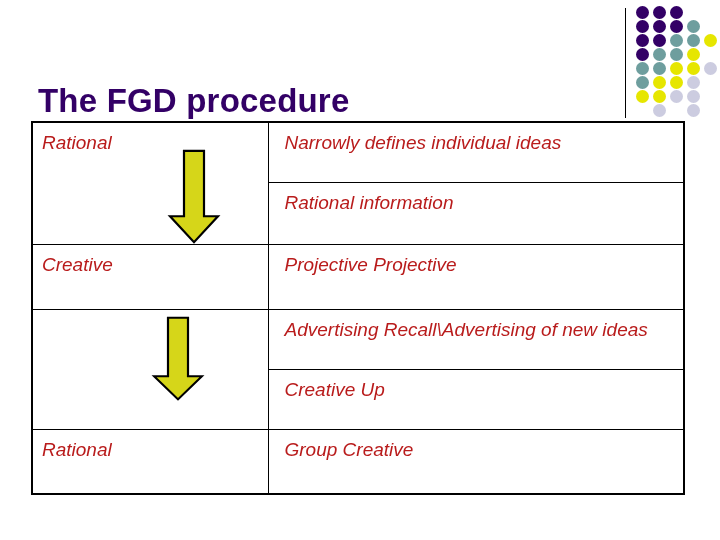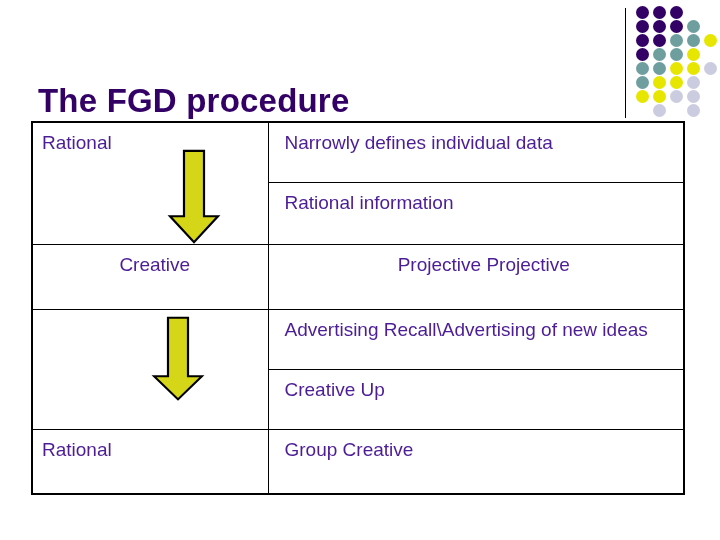--- a/index.html
+++ b/index.html
@@ -66,22 +66,23 @@
     border: 2px solid #000000;
   }
   #fgd-table col.c-left  { width: 236px; }
   #fgd-table col.c-right { width: 416px; }
 
   #fgd-table td {
     border: 1px solid #000000;
     vertical-align: top;
     padding: 8px 0 0 16px;
     font-size: 19px;
-    color: #4c1d95;
+    color: #b91c1c;
     line-height: 1.26;
+    font-style: italic;
   }
   #fgd-table td.left-cell {
     position: relative;
     padding-left: 9px;
   }
 
   
   .arrow-down {
     position: absolute;
     width: 54px;
@@ -150,26 +151,26 @@
   <tbody id="fgd-body">
       <tr style="height: 60px;">
         <td class="left-cell" rowspan="2">
           <span class="label-text">Rational</span>
           <div class="arrow-down" id="arrow-1">
             <svg viewBox="0 0 54 100" preserveAspectRatio="none" aria-hidden="true">
               <polygon points="17,2 37,2 37,70 51,70 27,97 3,70 17,70" fill="#D6D619" stroke="#000000" stroke-width="2.2" stroke-linejoin="miter"></polygon>
             </svg>
           </div>
         </td>
-        <td class="right-cell">Narrowly defines individual data</td>
+        <td class="right-cell">Narrowly defines individual ideas</td>
       </tr>
       <tr style="height: 62px;">
         <td class="right-cell">Rational information</td>
       </tr>
-      <tr style="height: 65px; text-align: center;">
+      <tr style="height: 65px;">
         <td class="left-cell" rowspan="1">
           <span class="label-text">Creative</span>
         </td>
         <td class="right-cell">Projective Projective</td>
       </tr>
       <tr style="height: 60px;">
         <td class="left-cell" rowspan="2">
           <span class="label-text"></span>
           <div class="arrow-down" id="arrow-2">
             <svg viewBox="0 0 54 100" preserveAspectRatio="none" aria-hidden="true">

